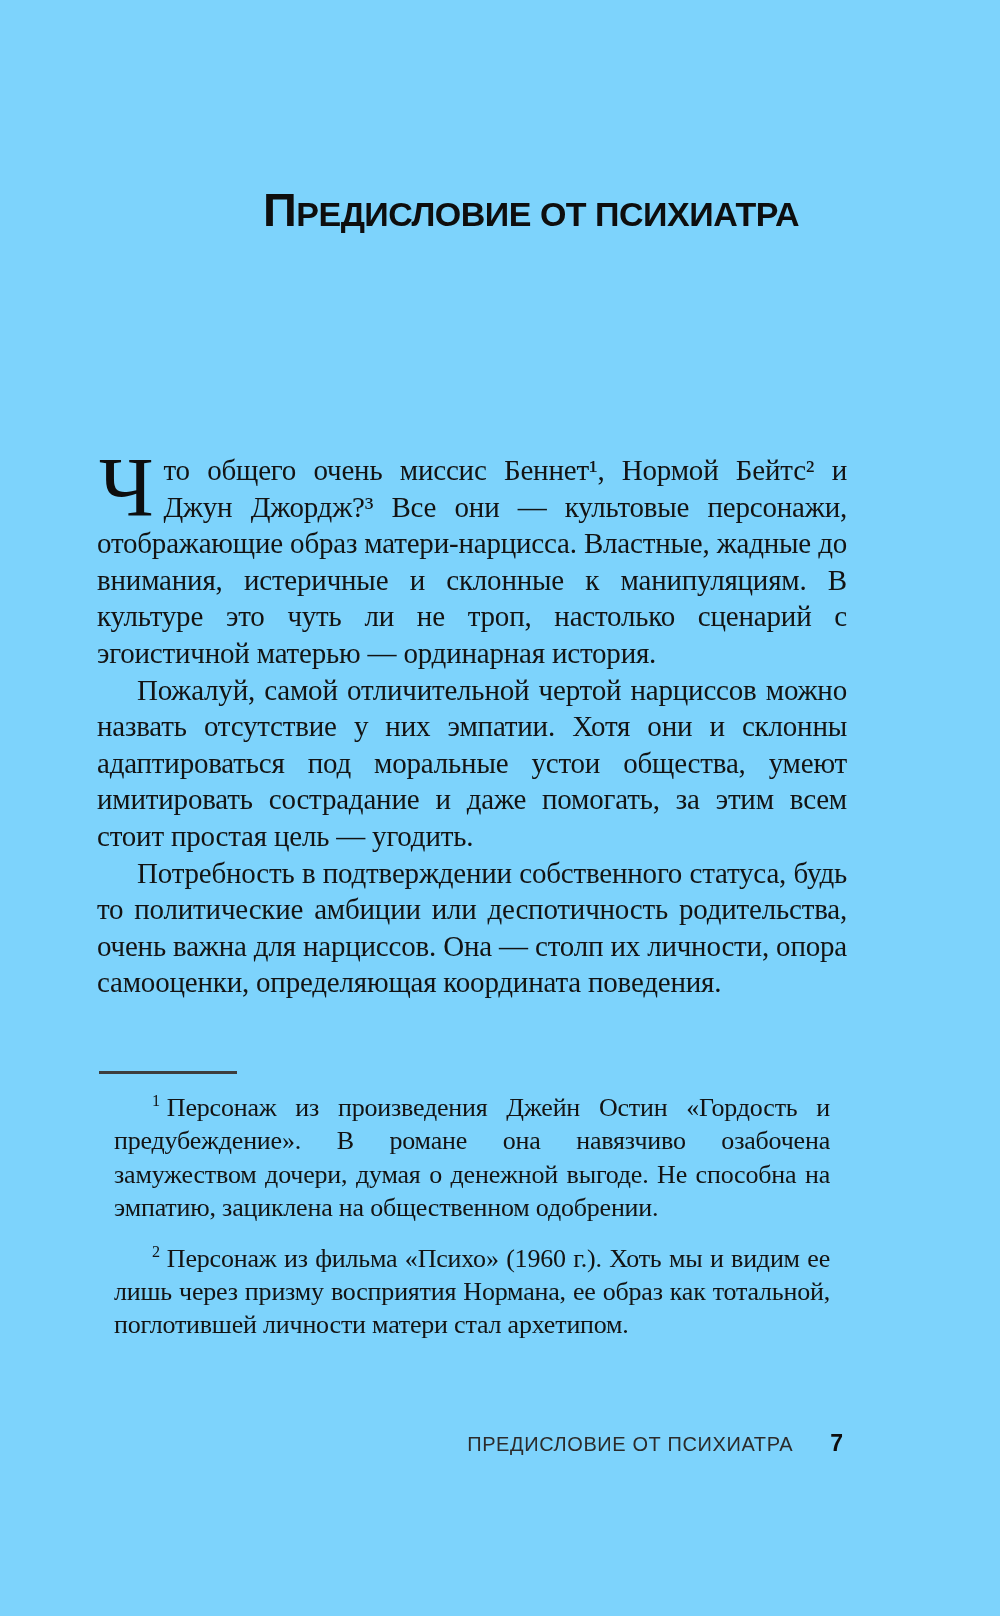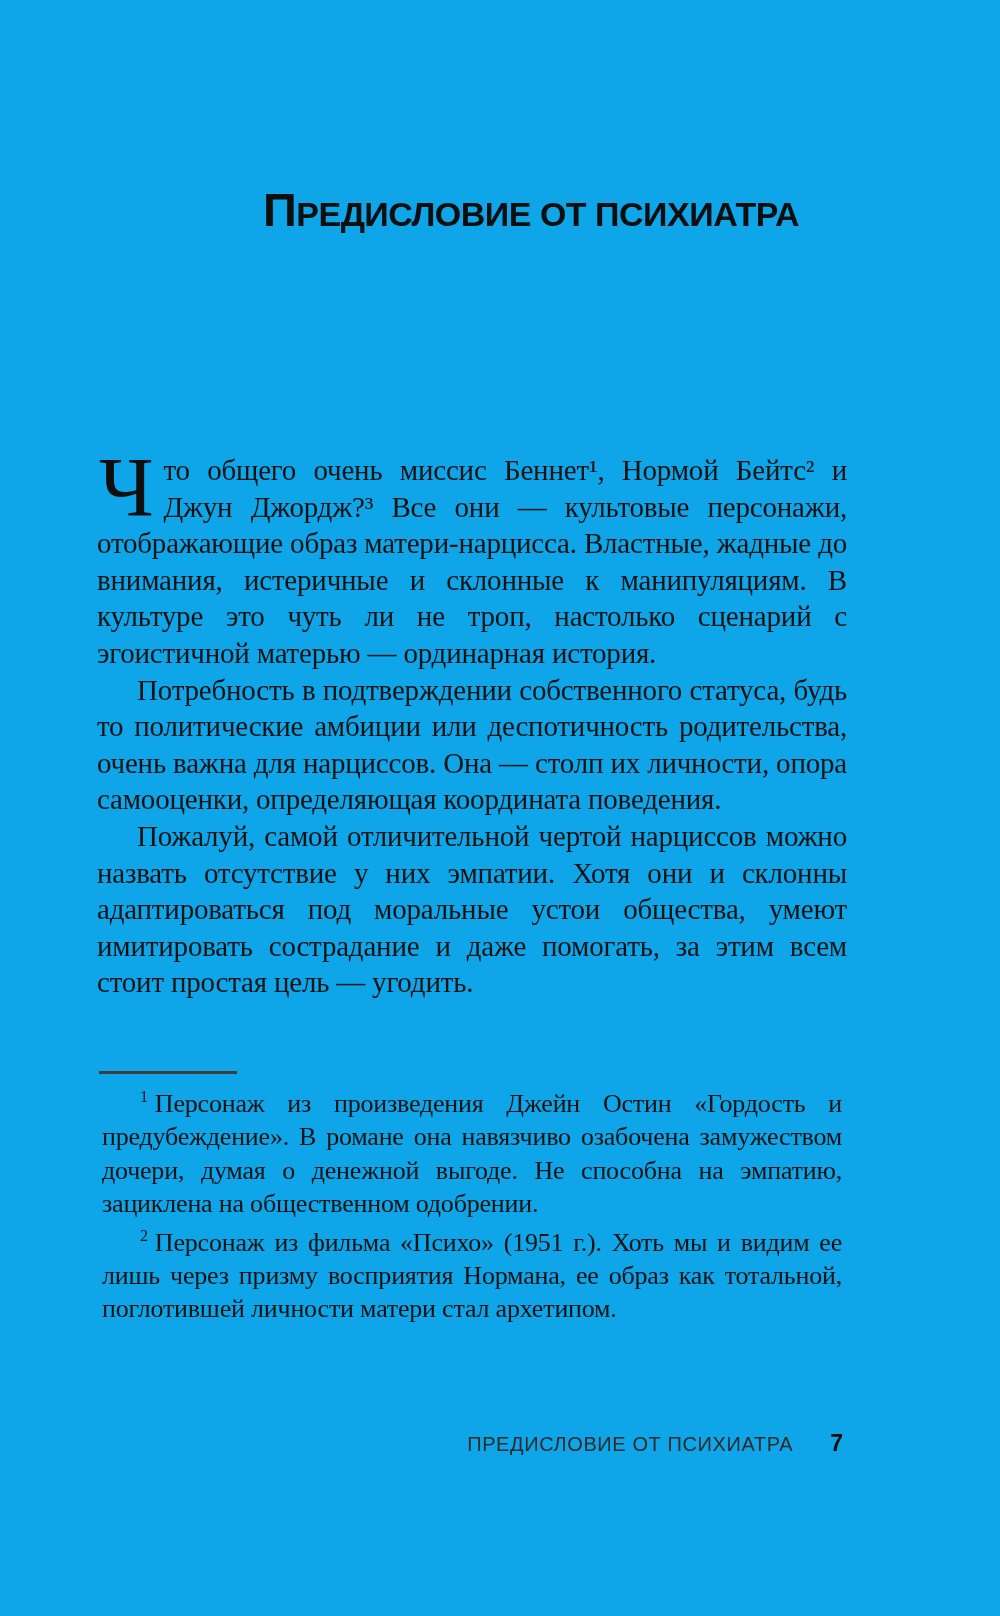--- a/index.html
+++ b/index.html
@@ -4,21 +4,21 @@
 <style>
   html, body {
     margin: 0;
     padding: 0;
     background: #ffffff;
   }
   .page {
     position: relative;
     width: 1000px;
     height: 1616px;
-    background: #0ea5e9;
+    background: #7dd3fc;
     color: #161616;
     overflow: hidden;
   }
 
   
   .chapter-title {
     position: absolute;
     left: 263px;
     top: 186px;
     margin: 0;
@@ -77,21 +77,21 @@
     text-align: justify;
     letter-spacing: -0.2px;
     color: #131313;
   }
   .fn-rule {
     width: 138px;
     border-top: 3px solid #3d3d3d;
     margin: 0 0 13px 2px;
   }
   .footnotes p.fn {
-    margin: 5px;
+    margin: 17px;
     text-indent: 38px;
   }
   .fn-mark {
     font-size: 0.62em;
     vertical-align: super;
     line-height: 0;
     margin-right: 7px;
   }
 
   
@@ -120,28 +120,28 @@
 </style>
 </head>
 <body>
 
 <div class="page">
 
   <h1 class="chapter-title"><span class="t-init">П</span><span class="t-rest">редисловие от психиатра</span></h1>
 
   <div class="body-text">
     <p class="para first"><span class="dropcap">Ч</span><span>то общего очень миссис Беннет¹, Нормой Бейтс² и Джун Джордж?³ Все они — культовые персонажи, отображающие образ матери-нарцисса. Властные, жадные до внимания, истеричные и склонные к манипуляциям. В культуре это чуть ли не троп, настолько сценарий с эгоистичной матерью — ординарная история.</span></p>
+    <p class="para indent">Пожалуй, самой отличительной чертой нарциссов можно назвать отсутствие у них эмпатии. Хотя они и склонны адаптироваться под моральные устои общества, умеют имитировать сострадание и даже помогать, за этим всем стоит простая цель — угодить.</p>
     <p class="para indent">Потребность в подтверждении собственного статуса, будь то политические амбиции или деспотичность родительства, очень важна для нарциссов. Она — столп их личности, опора самооценки, определяющая координата поведения.</p>
-    <p class="para indent">Пожалуй, самой отличительной чертой нарциссов можно назвать отсутствие у них эмпатии. Хотя они и склонны адаптироваться под моральные устои общества, умеют имитировать сострадание и даже помогать, за этим всем стоит простая цель — угодить.</p>
   </div>
 
   <div class="footnotes">
     <div class="fn-rule"></div>
     <p class="fn"><sup class="fn-mark">1</sup><span>Персонаж из произведения Джейн Остин «Гордость и предубеждение». В романе она навязчиво озабочена замужеством дочери, думая о денежной выгоде. Не способна на эмпатию, зациклена на общественном одобрении.</span></p>
-    <p class="fn"><sup class="fn-mark">2</sup><span>Персонаж из фильма «Психо» (1951 г.). Хоть мы и видим ее лишь через призму восприятия Нормана, ее образ как тотальной, поглотившей личности матери стал архетипом.</span></p>
+    <p class="fn"><sup class="fn-mark">2</sup><span>Персонаж из фильма «Психо» (1960 г.). Хоть мы и видим ее лишь через призму восприятия Нормана, ее образ как тотальной, поглотившей личности матери стал архетипом.</span></p>
   </div>
 
   <div class="page-footer">
     <span class="running-head">Предисловие от психиатра</span>
     <span class="page-number">7</span>
   </div>
 
 </div>
 
 </body></html>

